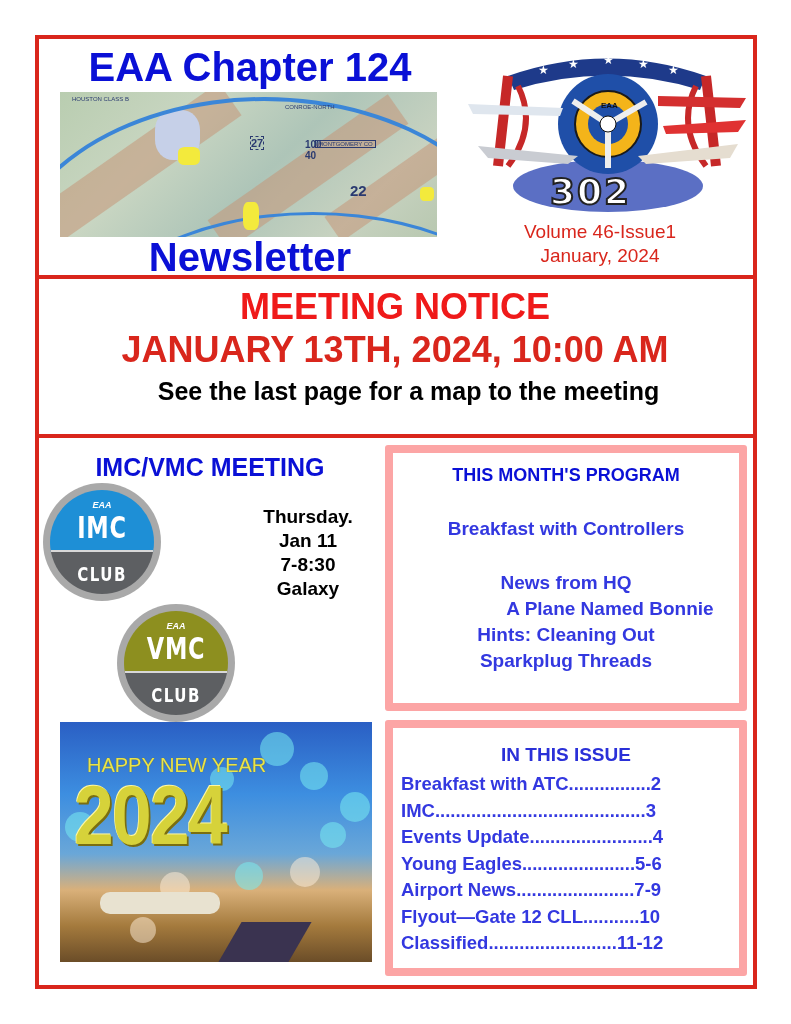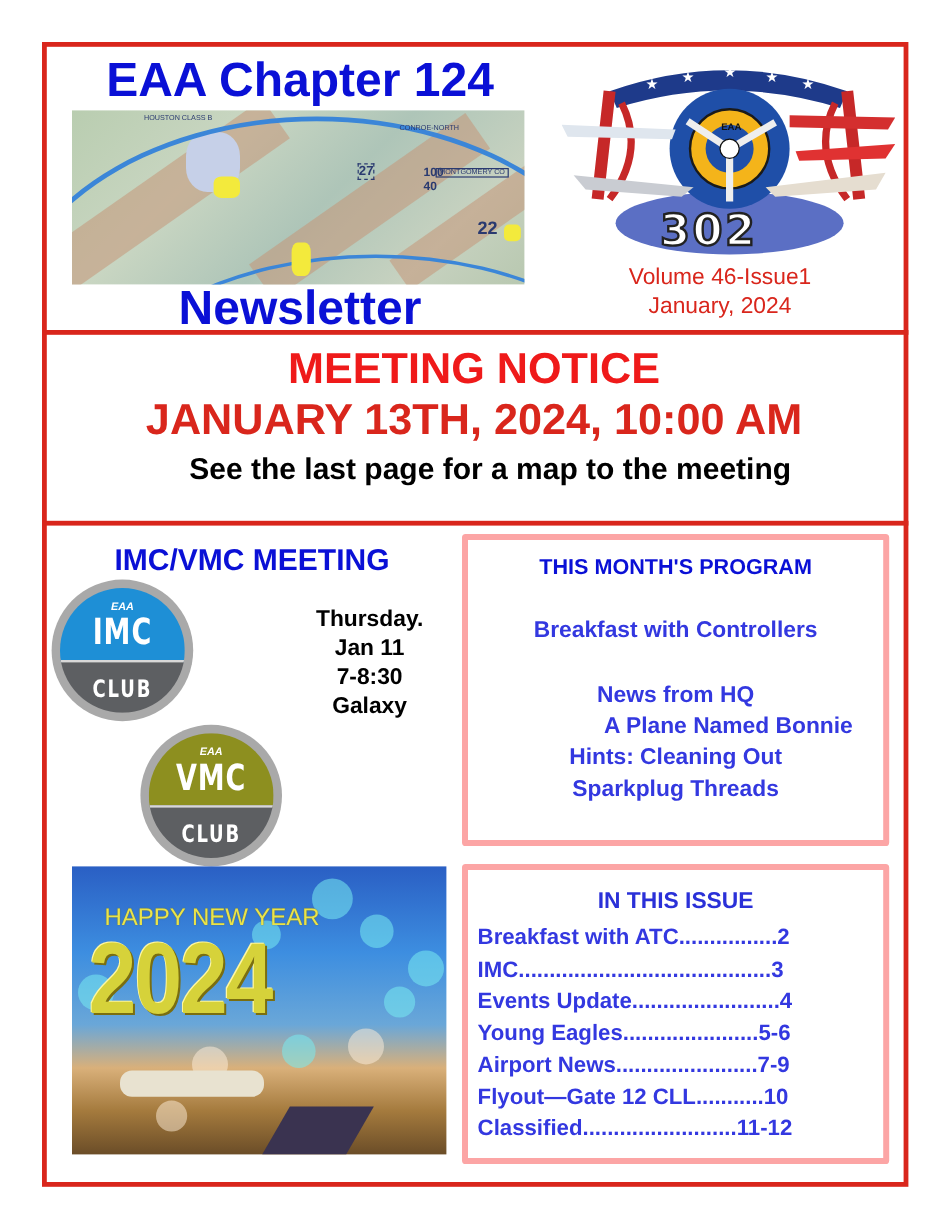--- a/index.html
+++ b/index.html
@@ -5,21 +5,21 @@
   html,body{margin:0;padding:0;background:#ffffff;}
   body{width:791px;height:1024px;position:relative;overflow:hidden;font-family:"Liberation Sans",sans-serif;}
   .frame{position:absolute;left:35px;top:35px;width:714px;height:946px;border:4px solid #d9261c;}
   .hdiv{position:absolute;left:35px;width:722px;height:4px;background:#d9261c;}
   .title{position:absolute;left:60px;top:44px;width:380px;text-align:center;font-weight:bold;font-size:40px;color:#0a10d6;letter-spacing:0px;line-height:46px;}
   .map{position:absolute;left:60px;top:92px;width:377px;height:145px;background:linear-gradient(135deg,#b9cdb0 0%,#c9d6c2 30%,#aec5b8 55%,#c7d2c0 80%,#b8c8b0 100%);overflow:hidden;}
   .map .arc{position:absolute;border:4px solid #3b86d8;border-radius:50%;}
   .map .tan{position:absolute;background:rgba(196,150,120,.55);transform:rotate(55deg);}
   .map .lake{position:absolute;background:#c6d0e8;border-radius:40%;}
   .map .yel{position:absolute;background:#f3ea3c;border-radius:30%;}
-  .map .lbl{position:absolute;font-size:6px;color:#2a3a70;font-family:"Liberation Sans",sans-serif;white-space:nowrap;margin-left:48px;}
+  .map .lbl{position:absolute;font-size:6px;color:#2a3a70;font-family:"Liberation Sans",sans-serif;white-space:nowrap;}
   .newsletter{position:absolute;left:60px;top:234px;width:380px;text-align:center;font-weight:bold;font-size:40px;color:#0a10d6;line-height:46px;}
   .logo{position:absolute;left:468px;top:46px;width:278px;height:170px;}
   .volume{position:absolute;left:480px;top:220px;width:240px;text-align:center;color:#d9261c;font-size:19px;line-height:24px;}
   .notice{position:absolute;left:40px;top:286px;width:710px;text-align:center;}
   .notice .h1{color:#ef1a1a;font-weight:bold;font-size:36px;line-height:42px;}
   .notice .h2{color:#d9261c;font-weight:bold;font-size:36px;line-height:44px;}
   .notice .h3{color:#000;font-weight:bold;font-size:25px;line-height:34px;margin-top:2px;padding-left:27px;}
   .imc-title{position:absolute;left:60px;top:452px;width:300px;text-align:center;color:#0a10d6;font-weight:bold;font-size:25px;line-height:30px;}
   .badge{position:absolute;width:118px;height:118px;border-radius:50%;background:#a9a9a9;}
   .badge .inner{position:absolute;left:7px;top:7px;width:104px;height:104px;border-radius:50%;overflow:hidden;}
@@ -29,21 +29,21 @@
   .badge .big{position:absolute;left:0;top:20px;width:100%;text-align:center;color:#fff;font-size:30px;font-weight:bold;letter-spacing:1px;font-family:"DejaVu Sans",sans-serif;transform:scaleX(.75);}
   .badge .club{position:absolute;left:0;top:72px;width:100%;text-align:center;color:#fff;font-size:20px;font-weight:bold;letter-spacing:2px;font-family:"DejaVu Sans",sans-serif;transform:scaleX(.75);}
   .imc-info{position:absolute;left:248px;top:505px;width:120px;text-align:center;color:#000;font-weight:bold;font-size:19px;line-height:24px;}
   .hny{position:absolute;left:60px;top:722px;width:312px;height:240px;overflow:hidden;background:linear-gradient(180deg,#2a5fc4 0%,#3d8ee0 30%,#6aa7d8 55%,#d9b07a 70%,#a47a3d 85%,#6b4d28 100%);}
   .hny .bokeh{position:absolute;border-radius:50%;background:rgba(120,235,240,.55);}
   .hny .bokeh.w{background:rgba(255,240,220,.5);}
   .hny .hnytxt{position:absolute;left:10px;top:32px;color:#e9e34c;font-size:20px;letter-spacing:0px;text-shadow:0 0 1px #6a6a10;margin-left:17px;}
   .hny .year{position:absolute;left:14px;top:48px;color:#d6d23a;font-size:84px;font-weight:bold;line-height:90px;letter-spacing:-2px;text-shadow:2px 2px 0 #7a6e10,-1px -1px 0 #fff7a0;transform:scaleX(.85);transform-origin:left;}
   .hny .plane{position:absolute;left:40px;top:170px;width:120px;height:22px;background:#e8e2d0;border-radius:10px;}
   .hny .runway{position:absolute;left:170px;top:200px;width:70px;height:40px;background:#3a3350;transform:skewX(-30deg);}
-  .box{position:absolute;border:5px solid #fca5a5;border-radius:3px;background:#fff;}
+  .box{position:absolute;border:8px solid #fca5a5;border-radius:3px;background:#fff;}
   .prog{left:385px;top:445px;width:346px;height:250px;}
   .prog .t{position:absolute;left:0;top:12px;width:100%;text-align:center;color:#0a10d6;font-weight:bold;font-size:18px;}
   .prog .item{position:absolute;left:0;width:100%;text-align:center;color:#3338e0;font-weight:bold;font-size:19px;line-height:26px;}
   .issue{left:385px;top:720px;width:346px;height:240px;}
   .issue .t{position:absolute;left:0;top:16px;width:100%;text-align:center;color:#2a30d8;font-weight:bold;font-size:19px;}
   .toc{position:absolute;left:8px;top:43px;width:330px;}
   .toc .row{color:#3338e0;font-weight:bold;font-size:18.5px;line-height:26.5px;white-space:nowrap;overflow:hidden;}
 </style>
 </head>
 <body>

